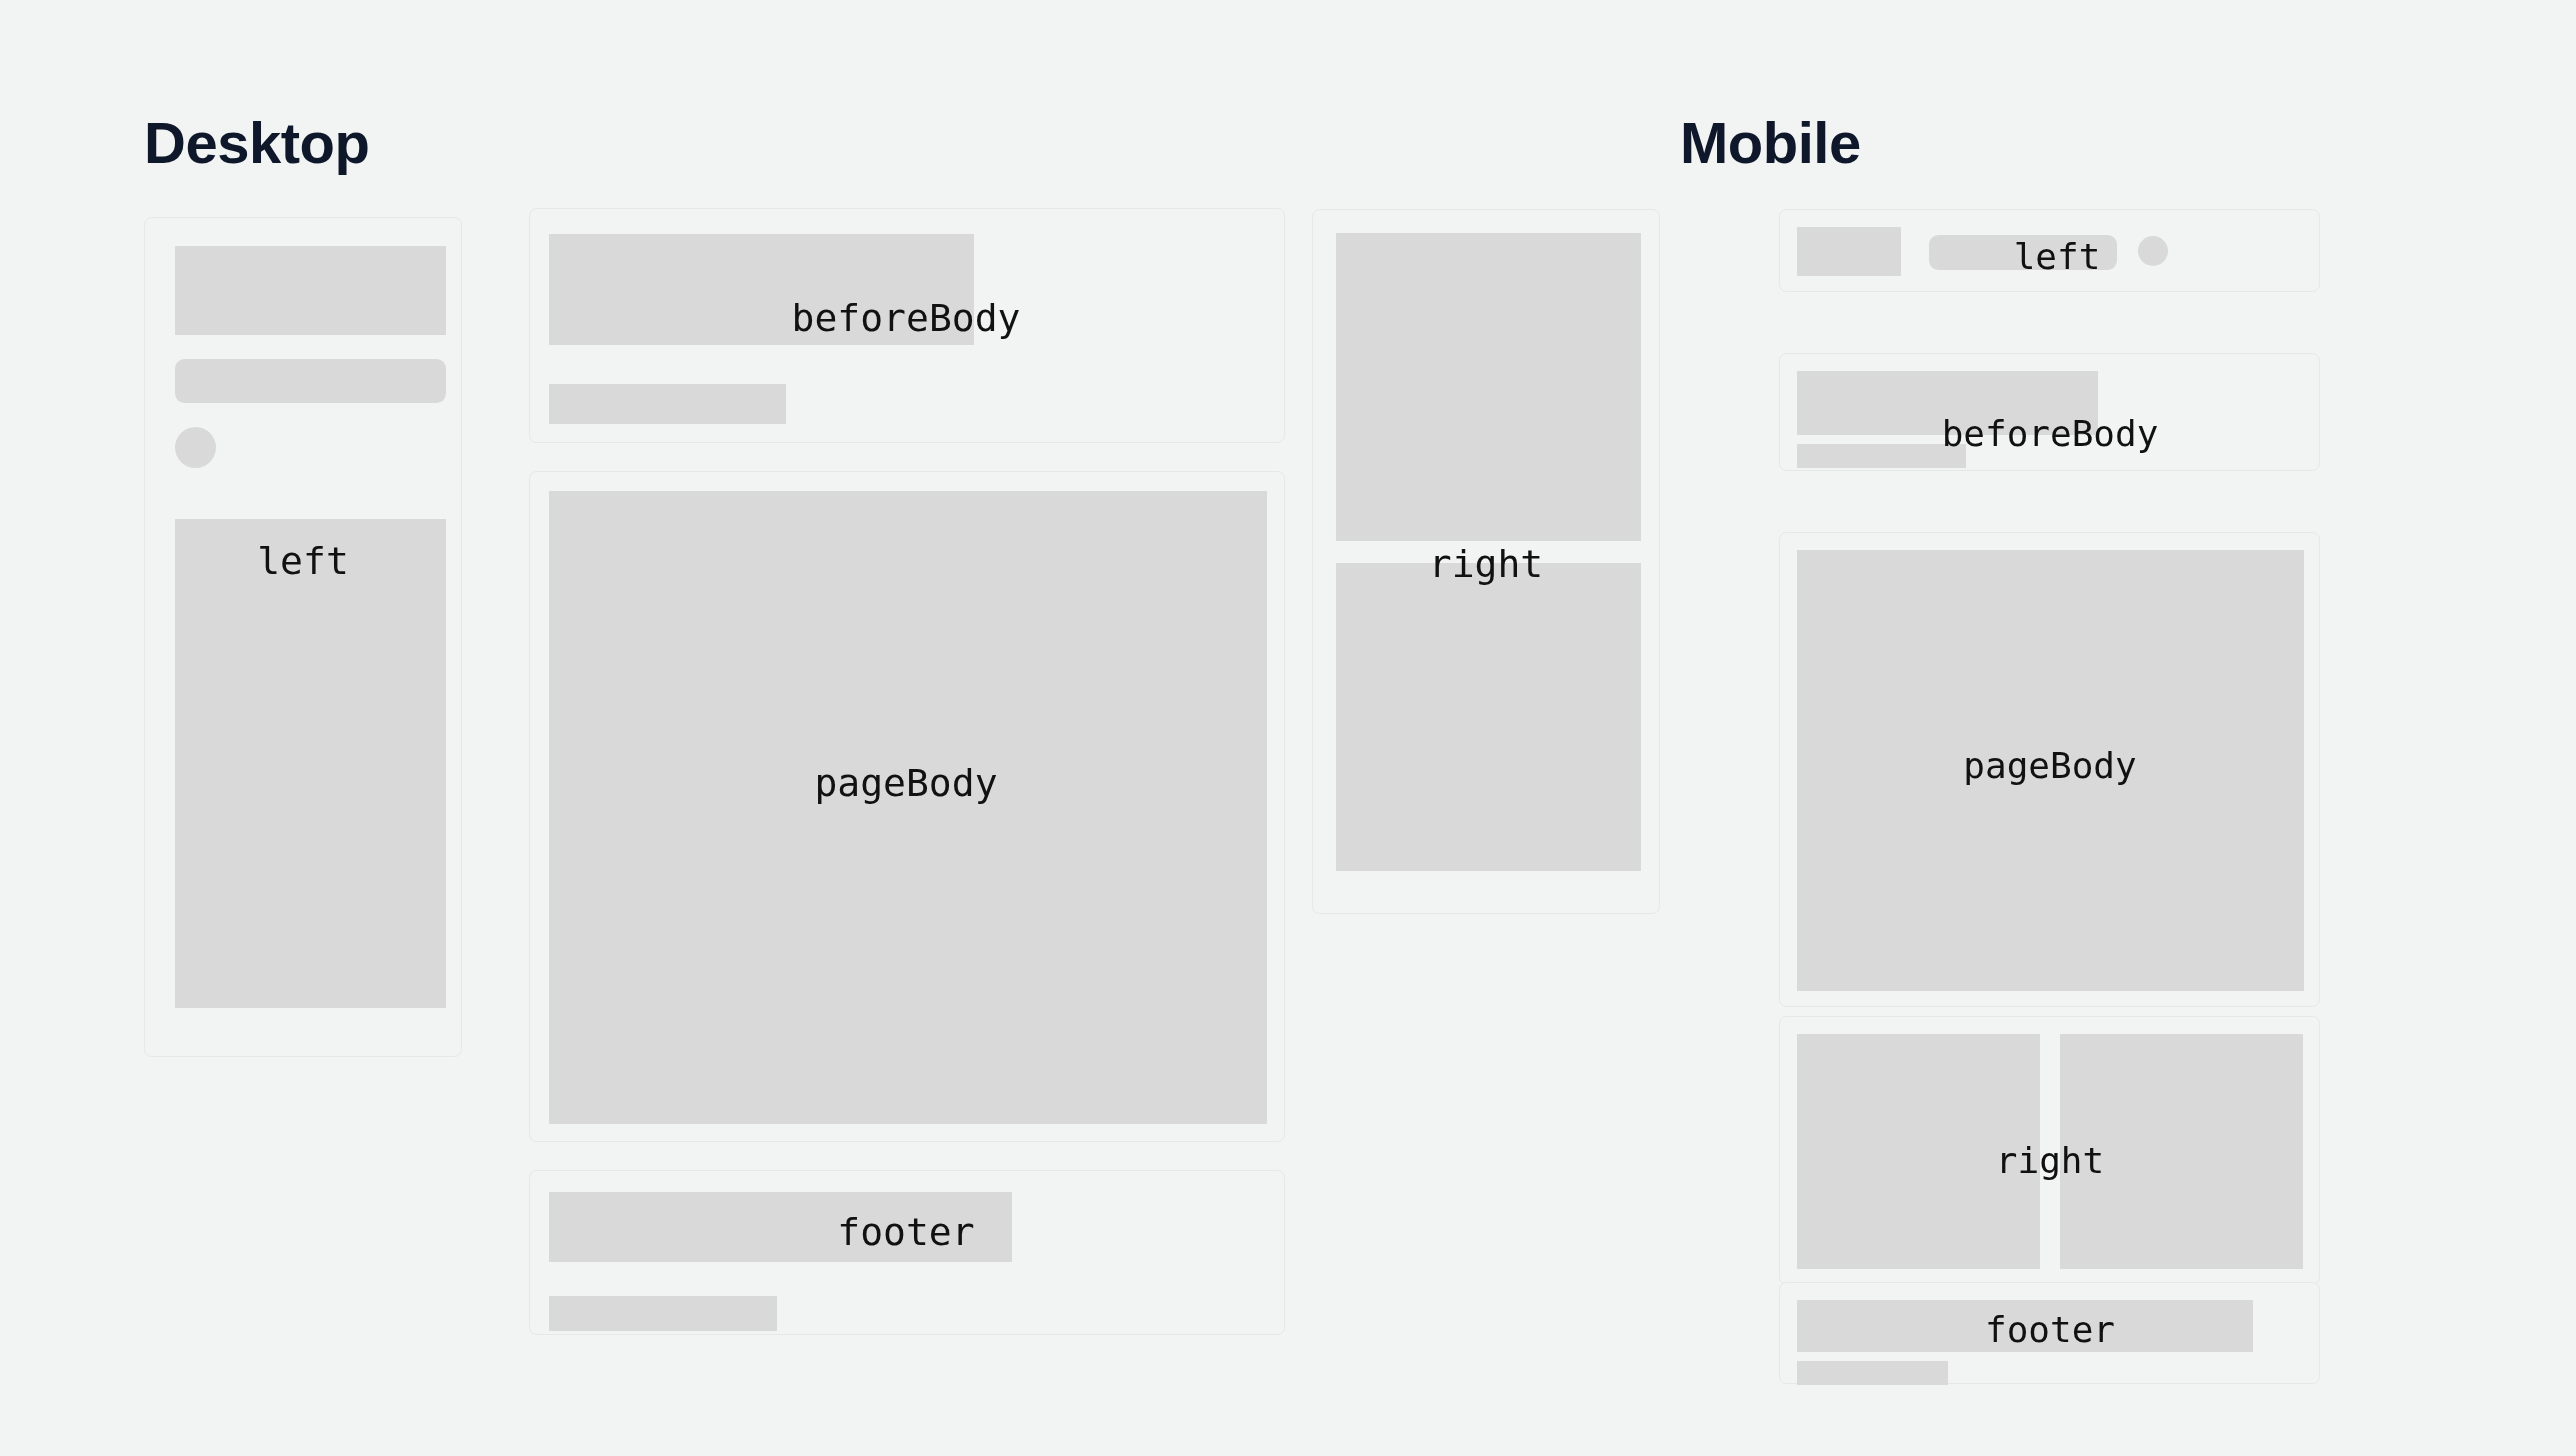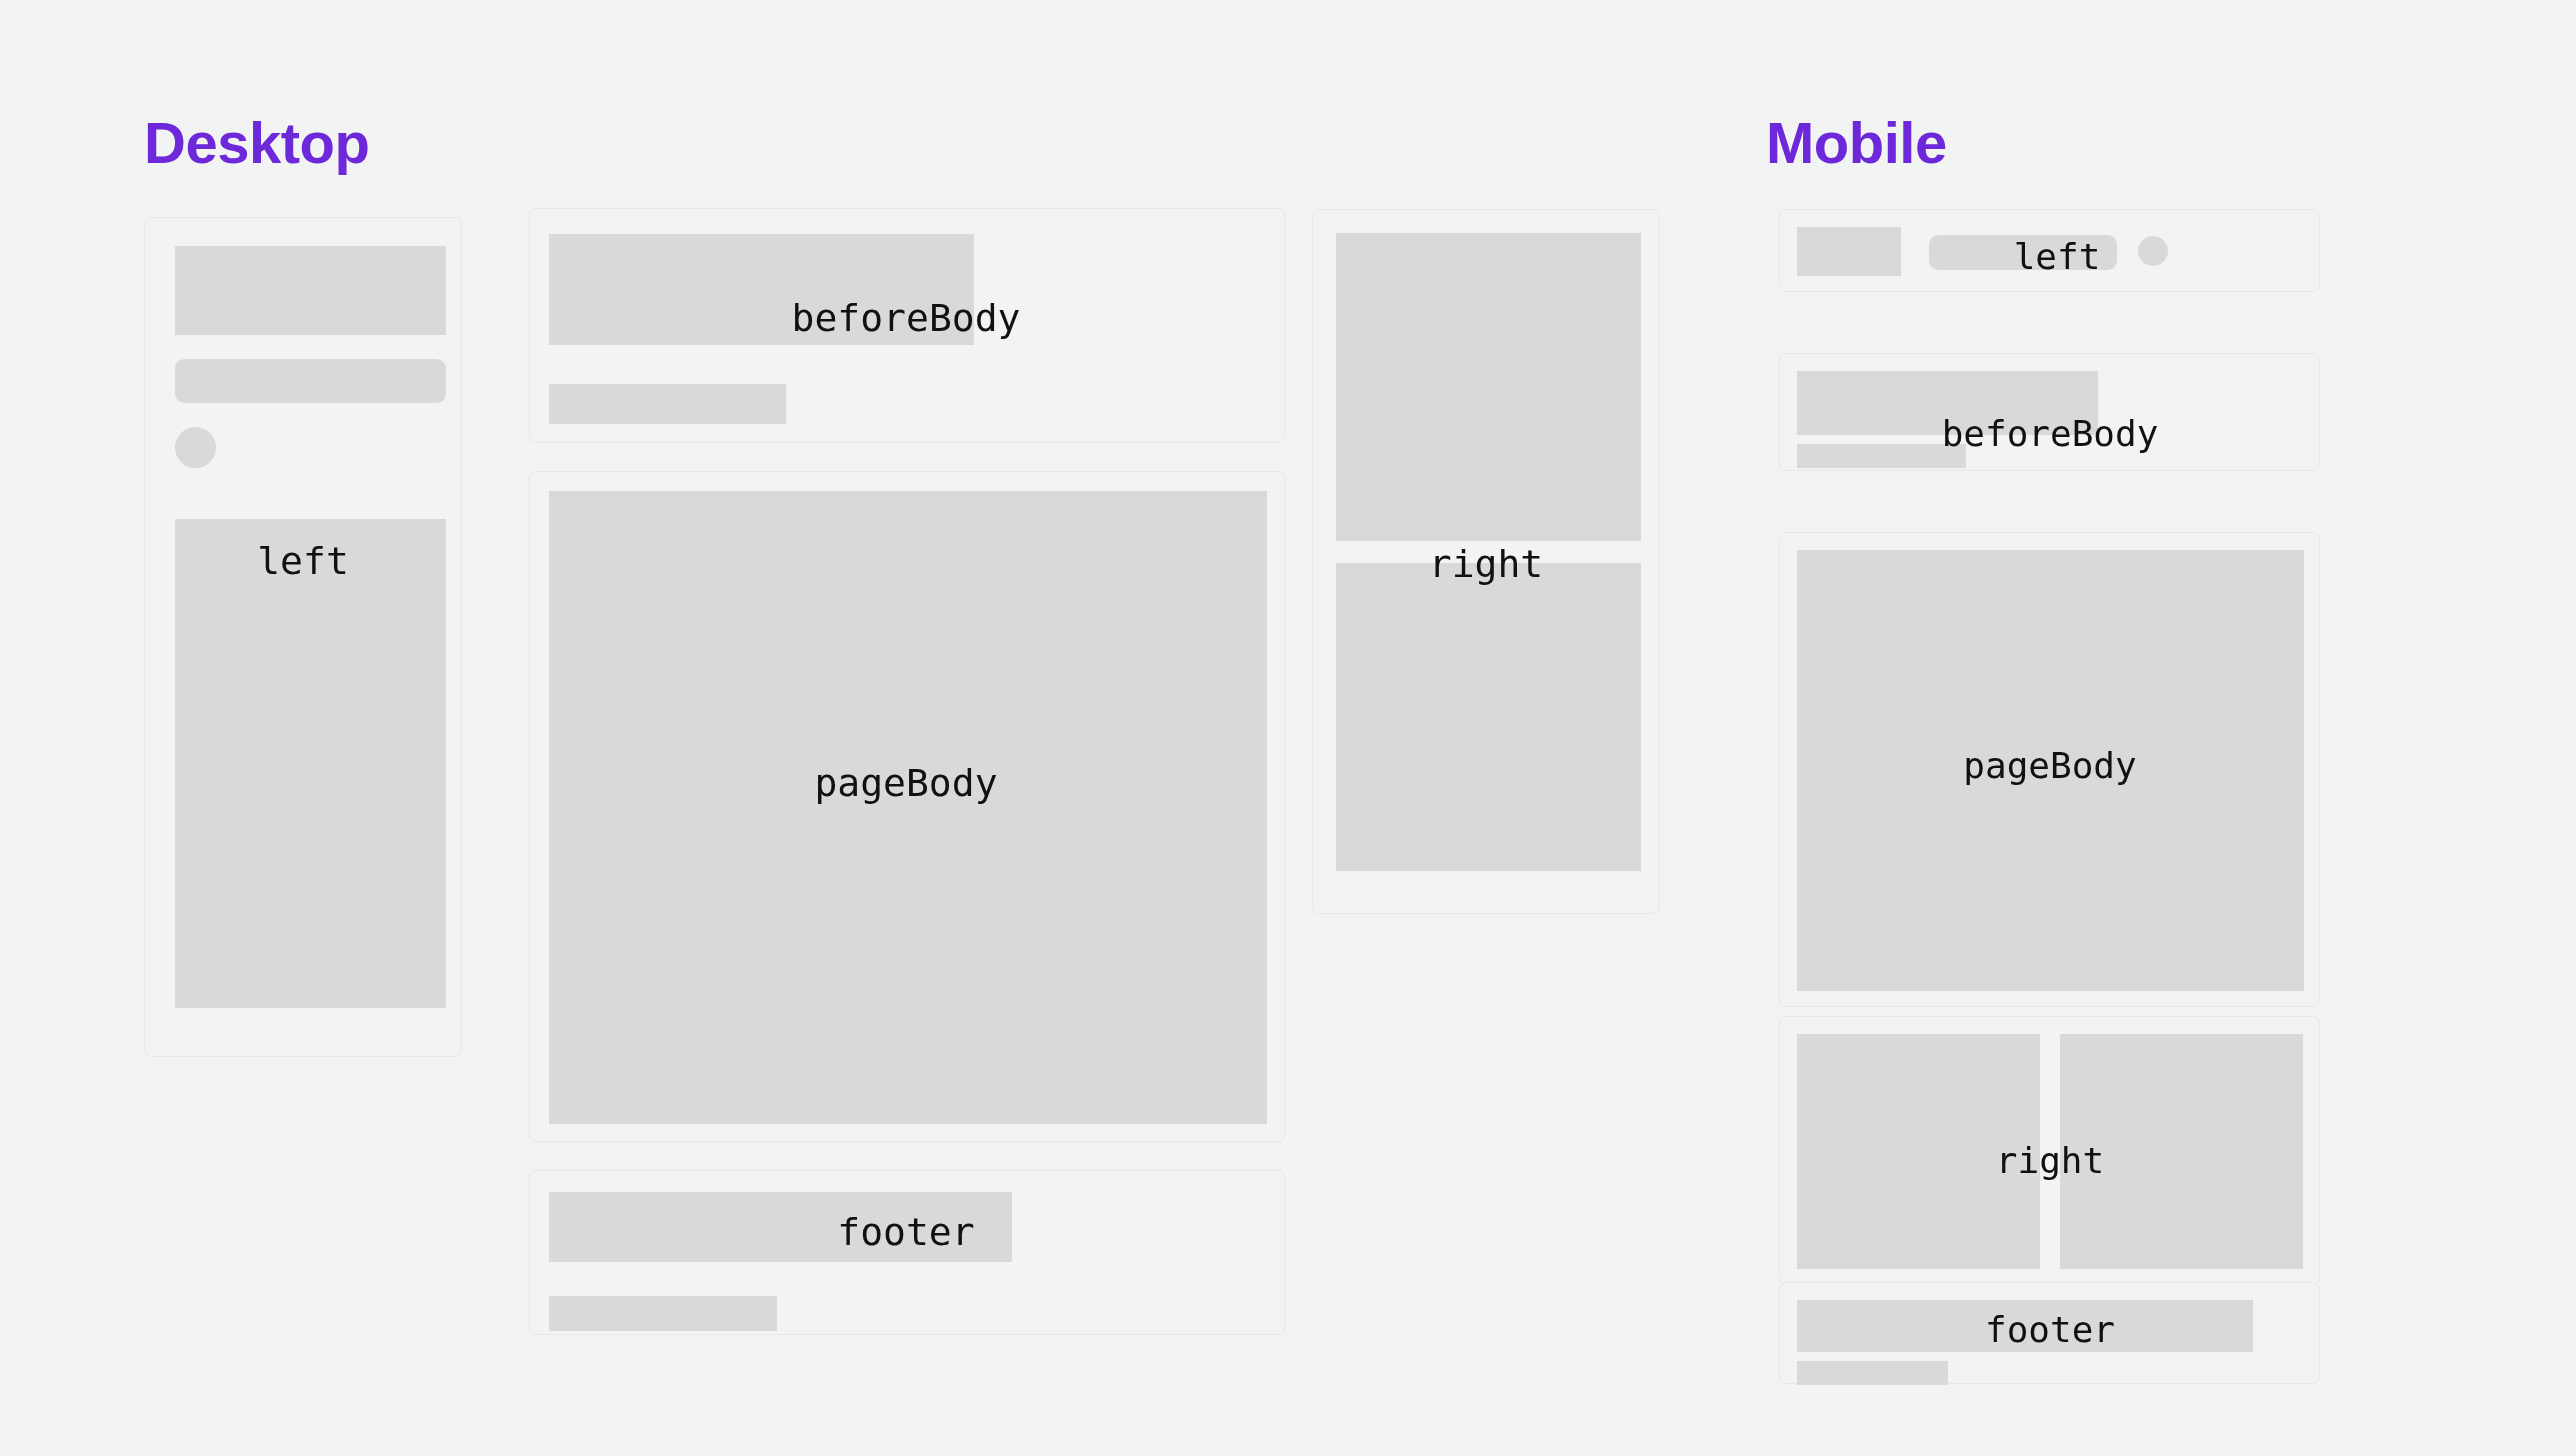--- a/index.html
+++ b/index.html
@@ -15,26 +15,26 @@
     overflow: hidden;
   }
 
   
   .section-title {
     position: absolute;
     font-family: "Liberation Sans", sans-serif;
     font-weight: bold;
     font-size: 58px;
     line-height: 1;
-    color: #6d28d9;
+    color: #0f172a;
     letter-spacing: -0.5px;
     white-space: nowrap;
   }
   #title-desktop { left: 144px; top: 75px; }
-  #title-mobile  { left: 1766px; top: 75px; }
+  #title-mobile  { left: 1680px; top: 75px; }
 
   
   .panel {
     position: absolute;
     background: #f2f3f3;
     border: 1.9px solid #e6e7e7;
     border-radius: 7.5px;
     box-sizing: border-box;
   }
 

